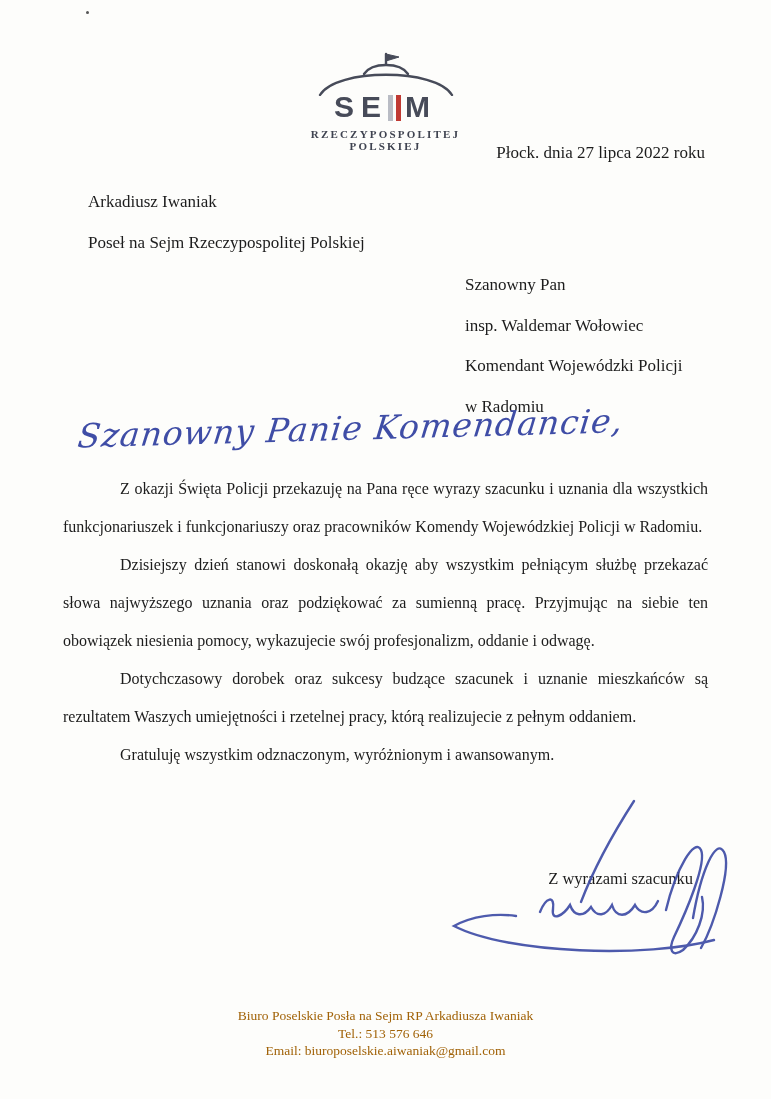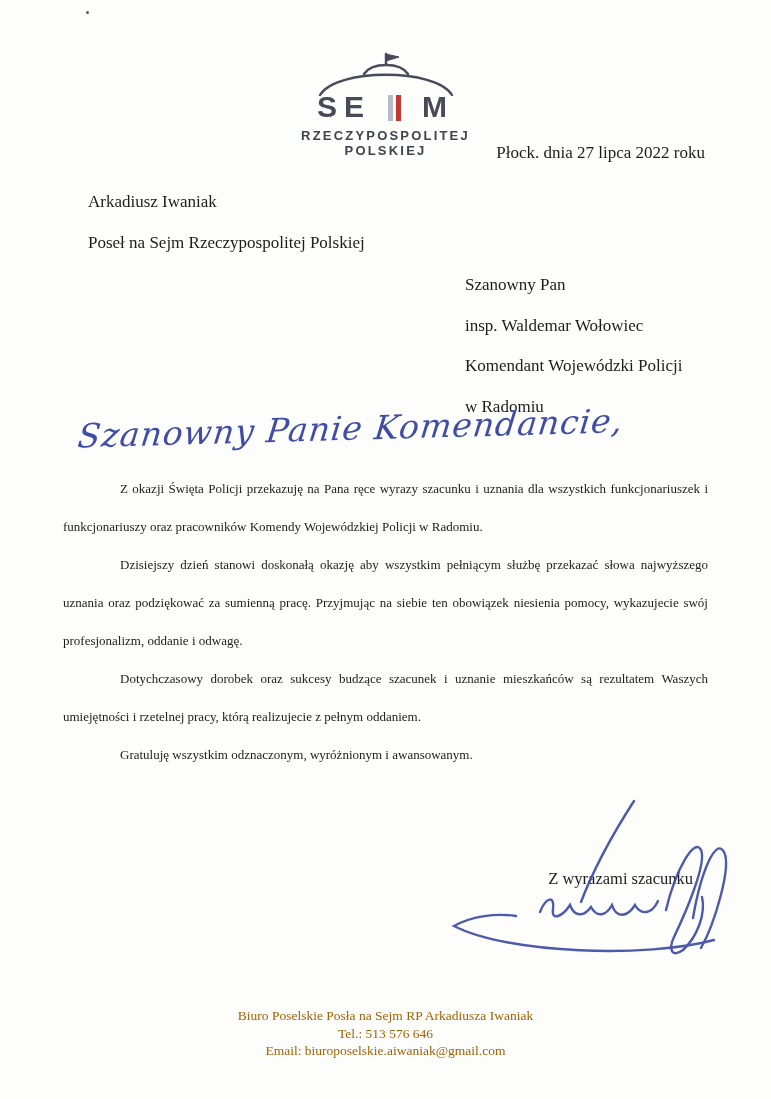--- a/index.html
+++ b/index.html
@@ -11,47 +11,47 @@
     font-family:"Liberation Serif", serif;
     color:#1c1c1c;
     overflow:hidden;
     box-shadow:0 0 6px rgba(0,0,0,.25);
   }
   .speck{position:absolute;left:86px;top:11px;width:3px;height:3px;background:#555;border-radius:50%;}
 
   
   .logo{position:absolute;top:50px;left:50%;transform:translateX(-50%);text-align:center;width:190px;}
   .logo svg{display:block;margin:0 auto;}
-  .logo-word{display:flex;align-items:flex-end;justify-content:center;gap:21px;
+  .logo-word{display:flex;align-items:flex-end;justify-content:center;gap:4px;
     font-family:"Liberation Sans", sans-serif;font-weight:bold;font-size:30px;
     letter-spacing:7px;color:#474b59;line-height:1;margin-top:-4px;}
   .logo-word .bars{display:flex;gap:3px;align-items:flex-end;padding-bottom:1px;margin-left:-4px;}
   .logo-word .bar{display:block;width:5px;height:26px;}
   .bar-gray{background:#b9bcc4;}
   .bar-red{background:#c03a33;}
-  .logo-sub{font-family:Liberation Sans, sans-serif;font-size:13px;letter-spacing:2.2px;
+  .logo-sub{font-family:Liberation Serif, serif;font-size:11px;letter-spacing:2.2px;
     color:#3f4350;margin-top:6px;font-weight:bold;}
 
   
   .date-line{position:absolute;top:143px;right:66px;font-size:17px;}
   .sender{position:absolute;left:88px;top:181px;font-weight:normal;font-size:17px;line-height:41px;}
   .sender div{white-space:nowrap;}
   .recipient{position:absolute;left:465px;top:265px;font-weight:normal;font-size:17px;line-height:40.5px;}
   .recipient div{white-space:nowrap;}
 
   .handwritten-salutation{
     position:absolute;left:78px;top:408px;width:600px;
     font-family:"DejaVu Serif", serif;font-style:italic;
     font-size:33px;color:#3f4da6;
     transform:rotate(-1.6deg) skewX(-8deg);
     letter-spacing:1px;white-space:nowrap;
   }
 
   .body-text{position:absolute;left:63px;top:470px;width:645px;
-    font-size:13px;line-height:38px;text-align:justify;}
+    font-size:16px;line-height:38px;text-align:justify;}
   .body-text p{margin:0;text-indent:57px;}
 
   .closing{position:absolute;right:78px;top:869px;font-size:16.5px;}
   .signature-svg{position:absolute;left:438px;top:798px;pointer-events:none;}
 
   .footer{position:absolute;left:0;right:0;top:1007px;text-align:center;
     font-size:13.5px;line-height:17.5px;color:#a16207;}
 </style>
 </head>
 <body>

